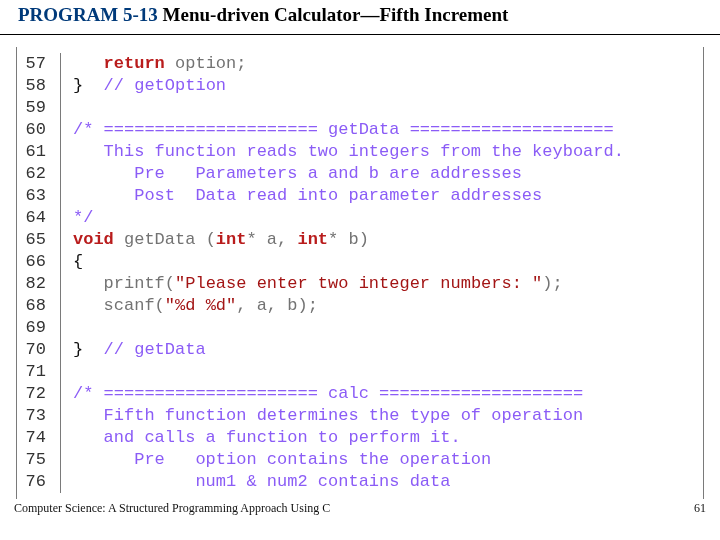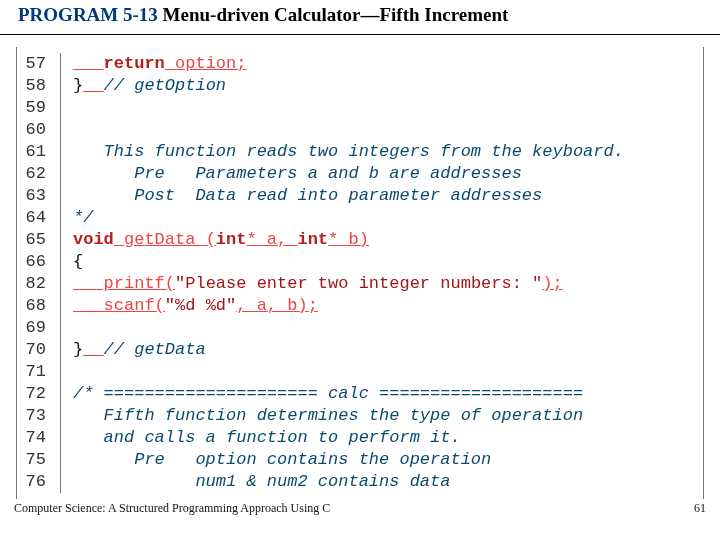--- a/index.html
+++ b/index.html
@@ -37,24 +37,24 @@
   .ln {
     width: 44px;
     text-align: right;
     color: #333;
     padding-right: 14px;
     border-right: 1px solid #7a7a7a;
     margin-right: 12px;
     font-family: "Courier New", monospace;
   }
   .kw { color: #b91c1c; font-weight: bold; }
-  .cm { color: #0c4a6e; font-style: italic; }
+  .cm { color: #8b5cf6; }
   .br { color: #111; }
   .str { color: #a31515; }
-  .txt { color: #ef4444; text-decoration: underline; }
+  .txt { color: #737373; }
   .footer {
     position: absolute;
     bottom: 24px;
     left: 14px;
     right: 14px;
     font-size: 12px;
     color: #111;
     display: flex;
     justify-content: space-between;
   }
@@ -63,21 +63,21 @@
 <body>
 
 <div class="header">
   <span class="prog-label">PROGRAM 5-13</span><span>  Menu-driven Calculator—Fifth Increment</span>
 </div>
 
 <div class="code-block">
     <div class="line"><span class="ln">57</span><span><span class="txt">   </span><span class="kw">return</span><span class="txt"> option;</span></span></div>
     <div class="line"><span class="ln">58</span><span><span class="br">}</span><span class="txt">  </span><span class="cm">// getOption</span></span></div>
     <div class="line"><span class="ln">59</span><span><span class="txt"></span></span></div>
-    <div class="line"><span class="ln">60</span></div>
+    <div class="line"><span class="ln">60</span><span><span class="cm">/* ===================== getData ====================</span></span></div>
     <div class="line"><span class="ln">61</span><span><span class="cm">   This function reads two integers from the keyboard.</span></span></div>
     <div class="line"><span class="ln">62</span><span><span class="cm">      Pre   Parameters a and b are addresses</span></span></div>
     <div class="line"><span class="ln">63</span><span><span class="cm">      Post  Data read into parameter addresses</span></span></div>
     <div class="line"><span class="ln">64</span><span><span class="cm">*/</span></span></div>
     <div class="line"><span class="ln">65</span><span><span class="kw">void</span><span class="txt"> getData (</span><span class="kw">int</span><span class="txt">* a, </span><span class="kw">int</span><span class="txt">* b)</span></span></div>
     <div class="line"><span class="ln">66</span><span><span class="br">{</span></span></div>
     <div class="line"><span class="ln">82</span><span><span class="txt">   printf(</span><span class="str">"Please enter two integer numbers: "</span><span class="txt">);</span></span></div>
     <div class="line"><span class="ln">68</span><span><span class="txt">   scanf(</span><span class="str">"%d %d"</span><span class="txt">, a, b);</span></span></div>
     <div class="line"><span class="ln">69</span></div>
     <div class="line"><span class="ln">70</span><span><span class="br">}</span><span class="txt">  </span><span class="cm">// getData</span></span></div>

